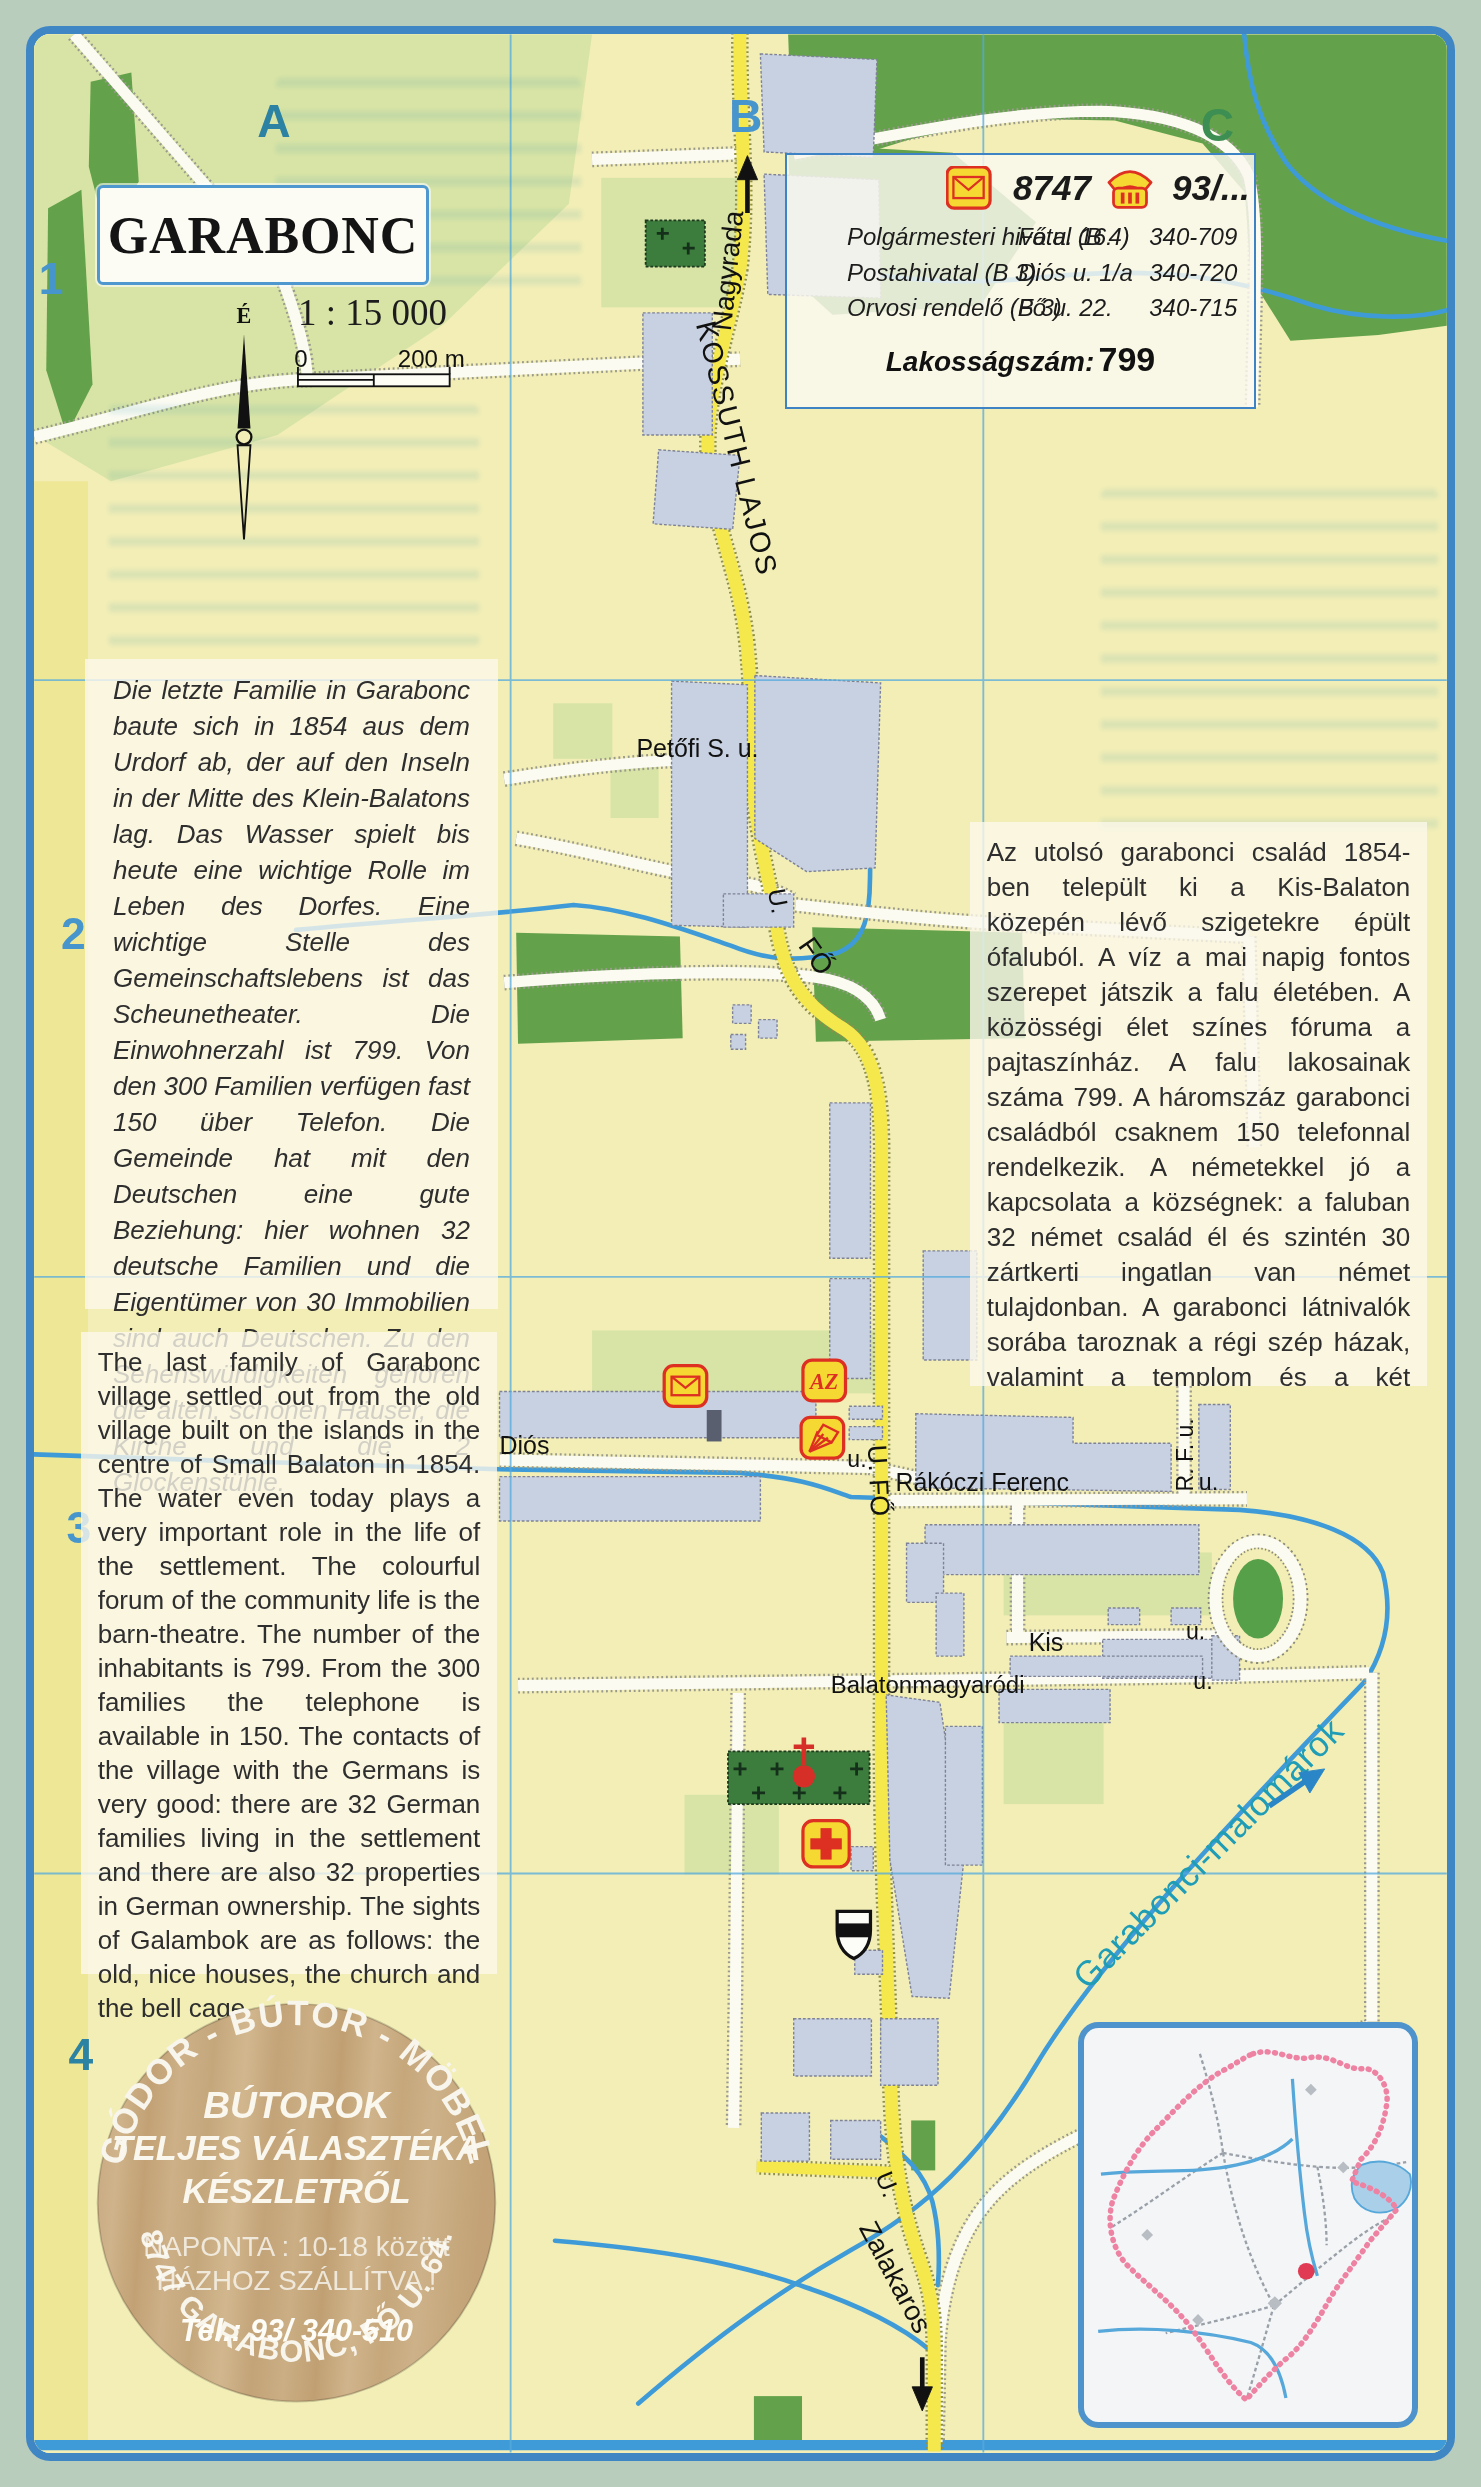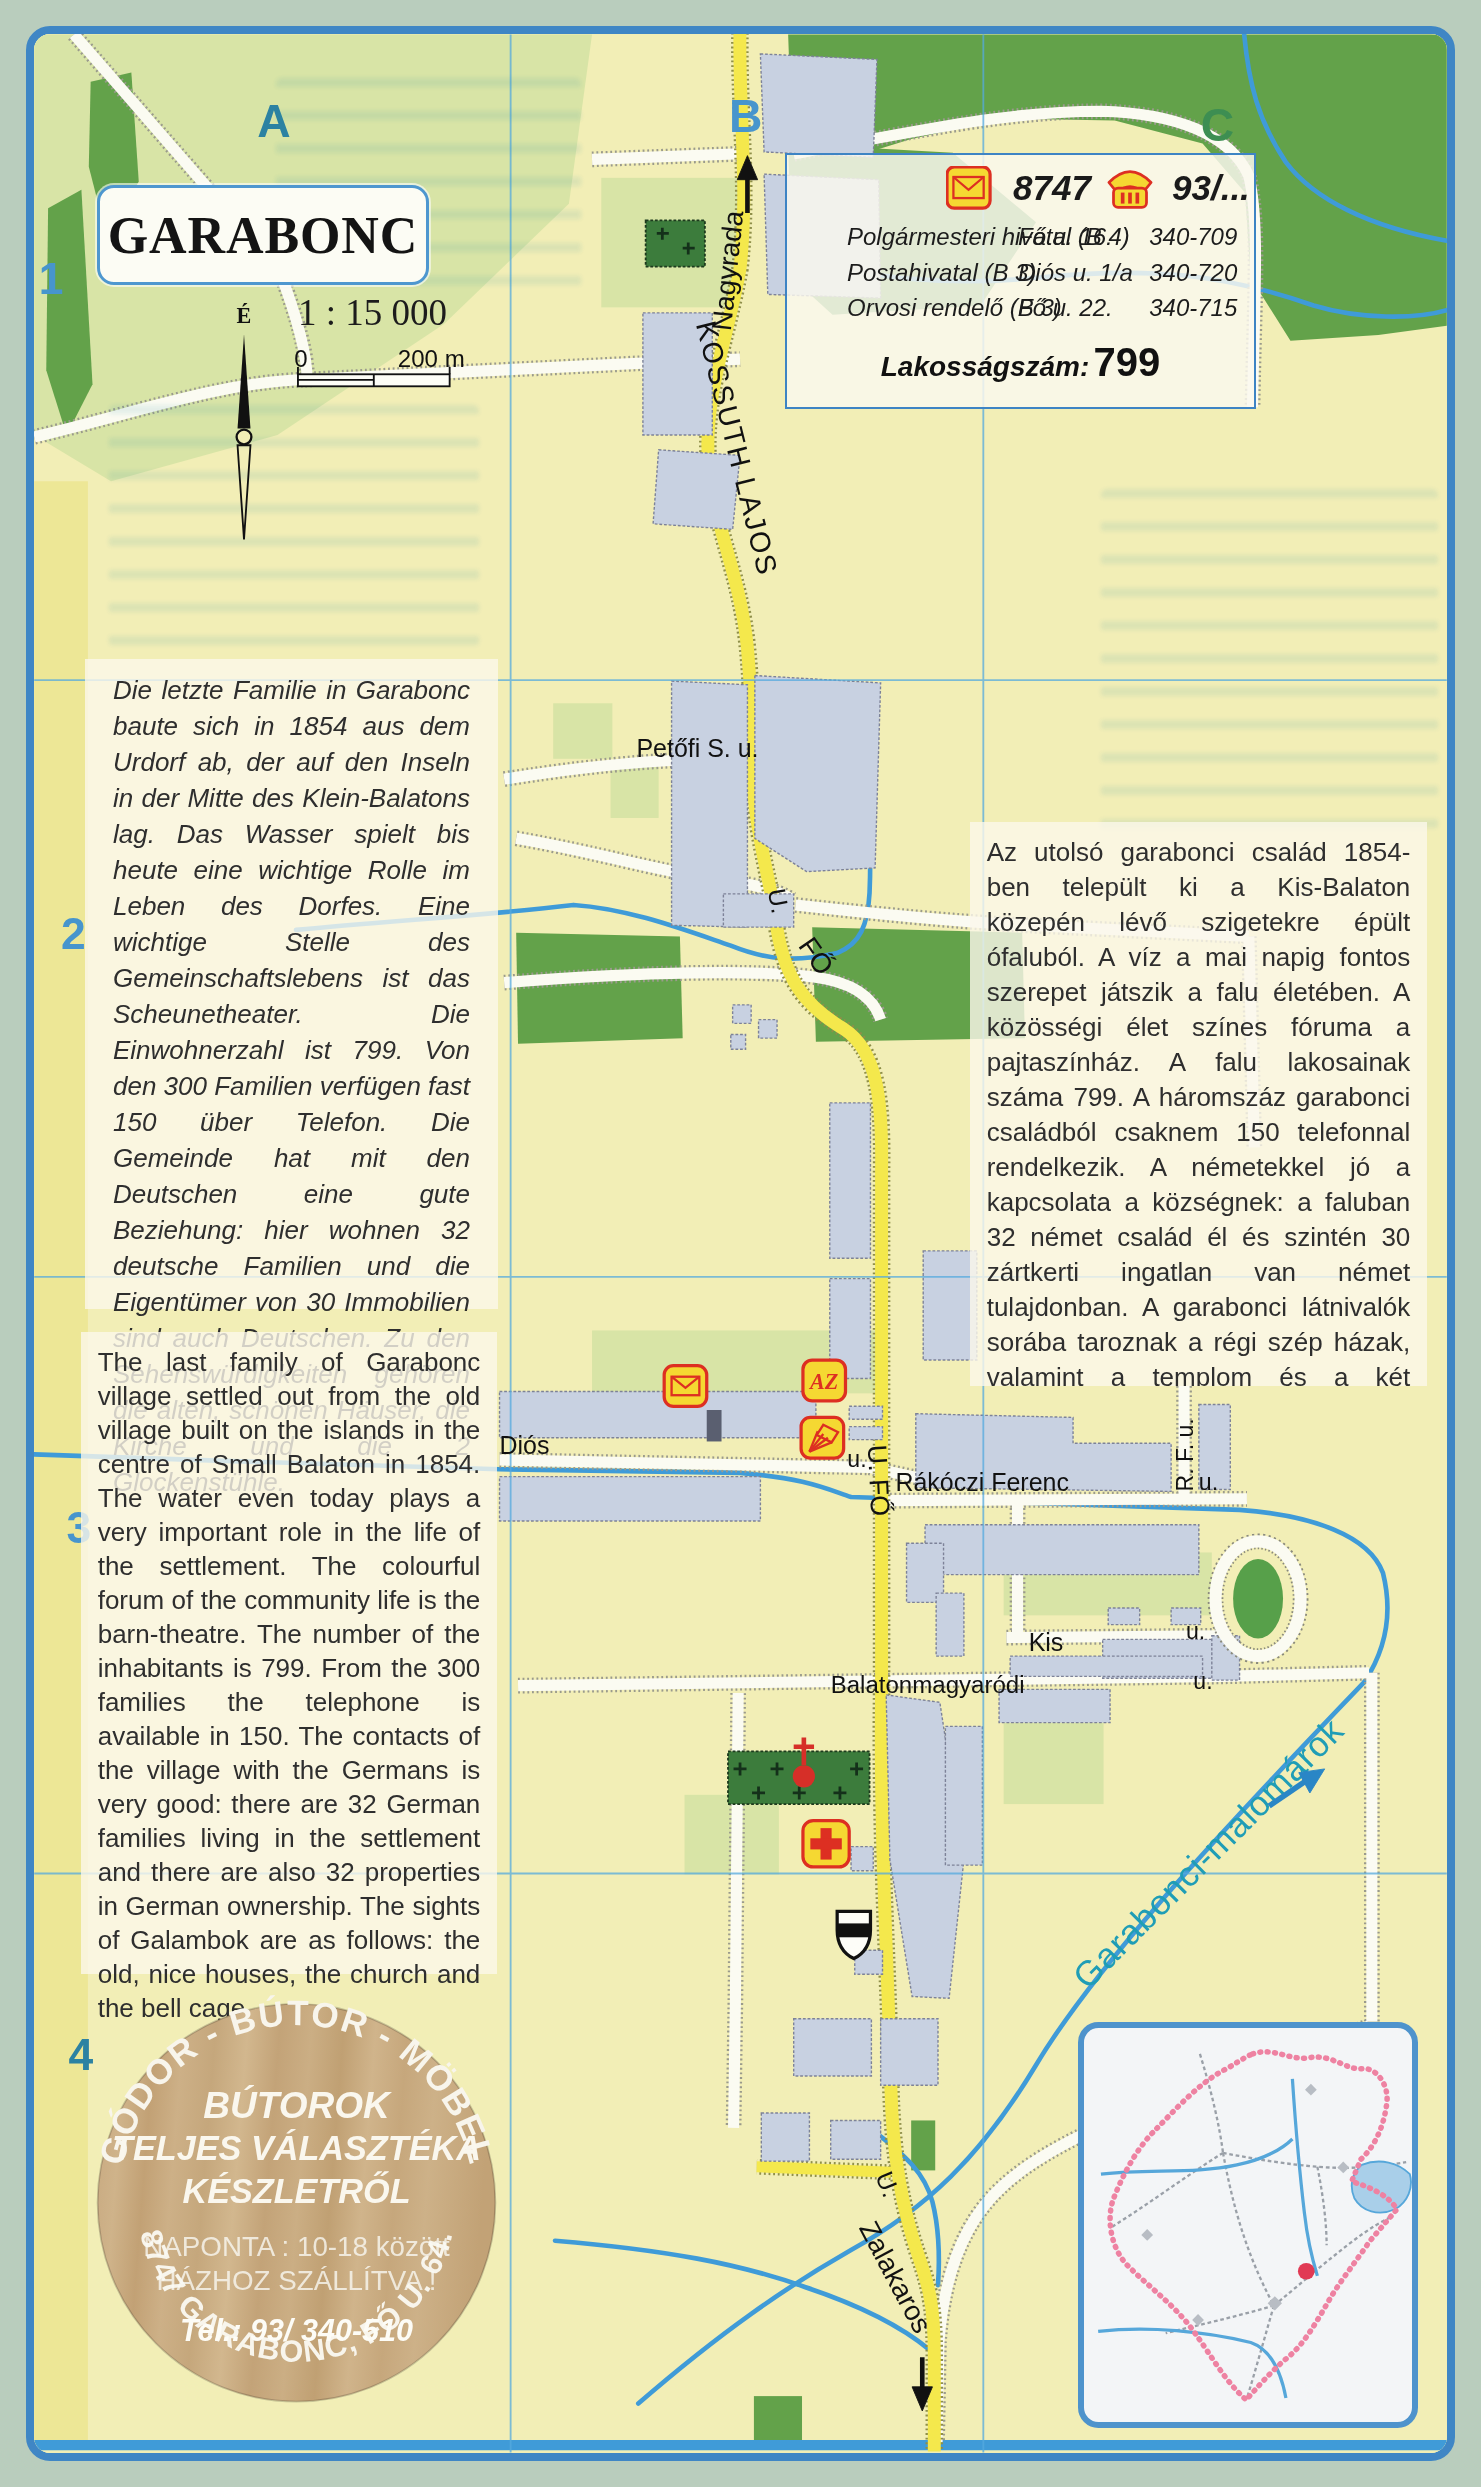--- a/index.html
+++ b/index.html
@@ -3,32 +3,32 @@
 <meta charset="utf-8">
 <style>
   html,body{margin:0;padding:0;}
   body{width:1481px;height:2487px;position:relative;background:#b9cdbd;font-family:"Liberation Sans",sans-serif;}
   .frame{position:absolute;left:26px;top:26px;width:1413px;height:2419px;border:8.3px solid #3f86c5;border-radius:24px;overflow:hidden;background:#f2eeb6;}
   .content{position:absolute;left:-34px;top:-34px;width:1481px;height:2487px;}
   .map-svg{position:absolute;left:0;top:0;}
   .bleed{position:absolute;border-radius:5.6px;opacity:.8;
     background:repeating-linear-gradient(180deg, rgba(42,140,160,0.14) 0 9.3px, rgba(0,0,0,0) 9.3px 33px);
     filter:blur(1.9px);}
-  .title-box{position:absolute;left:97px;top:185px;width:326px;height:94px;background:#fcfcf4;border:3.7px solid #4e97cf;border-radius:17px;box-shadow:0 0 0 1.9px rgba(255,255,255,.6);display:flex;align-items:center;justify-content:center;}
+  .title-box{position:absolute;left:97px;top:185px;width:326px;height:94px;background:#fcfcf4;border:3.7px solid #4e97cf;border-radius:6px;box-shadow:0 0 0 1.9px rgba(255,255,255,.6);display:flex;align-items:center;justify-content:center;}
   .title-box span{font-family:"Liberation Serif",serif;font-weight:bold;font-size:52px;letter-spacing:0.9px;color:#141414;}
   .scale-ratio{position:absolute;left:298px;top:291px;width:167px;font-family:"Liberation Serif",serif;font-size:37px;color:#1c1c1c;}
   .info-box{position:absolute;left:785px;top:153px;width:467px;height:252px;background:rgba(250,248,238,.84);border:2.8px solid #3e84c4;text-decoration:underline;}
   .info-box .num{position:absolute;font-weight:bold;font-style:italic;font-size:35px;color:#1a1a1a;}
   .info-row{position:absolute;width:100%;font-style:italic;font-size:24px;color:#1c1c1c;white-space:nowrap;}
   .info-row .c1{position:absolute;left:15px;margin-left:45px;}
   .info-row .c2{position:absolute;left:231px;}
   .info-row .c3{position:absolute;right:16.7px;}
   .pop-line{position:absolute;left:0;top:185px;width:100%;text-align:center;color:#111;}
   .pop-line .lab{font-style:italic;font-weight:bold;font-size:28px;}
-  .pop-line .val{font-weight:bold;font-size:40px;margin-top:44px;}
+  .pop-line .val{font-weight:bold;font-size:34px;margin-top:44px;}
   .okorbolt{position:absolute;left:1018px;top:418px;width:413px;font-family:"Liberation Serif",serif;font-weight:bold;font-style:italic;font-size:41px;letter-spacing:13px;color:#1b1b1b;white-space:nowrap;}
   .panel{position:absolute;background:rgba(251,248,235,.80);color:#2e2e2e;text-align:justify;}
   .panel.german{left:85px;top:659px;width:413px;height:650px;padding:13px 28px;font-style:italic;font-size:26px;line-height:36px;box-sizing:border-box;}
   .panel.hungarian{left:970px;top:822px;width:457px;height:564px;padding:13px 16.7px;font-size:26px;line-height:35px;box-sizing:border-box;overflow:hidden;}
   .panel.english{left:81px;top:1332px;width:416px;height:642px;padding:13px 16.7px;font-size:26px;line-height:34px;box-sizing:border-box;}
   .inset{position:absolute;left:1078px;top:2022px;width:328px;height:394px;background:#f3f5f7;border:6.5px solid #4e93cc;border-radius:20.4px;overflow:hidden;}
   svg text{font-family:"Liberation Sans",sans-serif;}
   svg .serif{font-family:"Liberation Serif",serif;}
 </style>
 </head>

